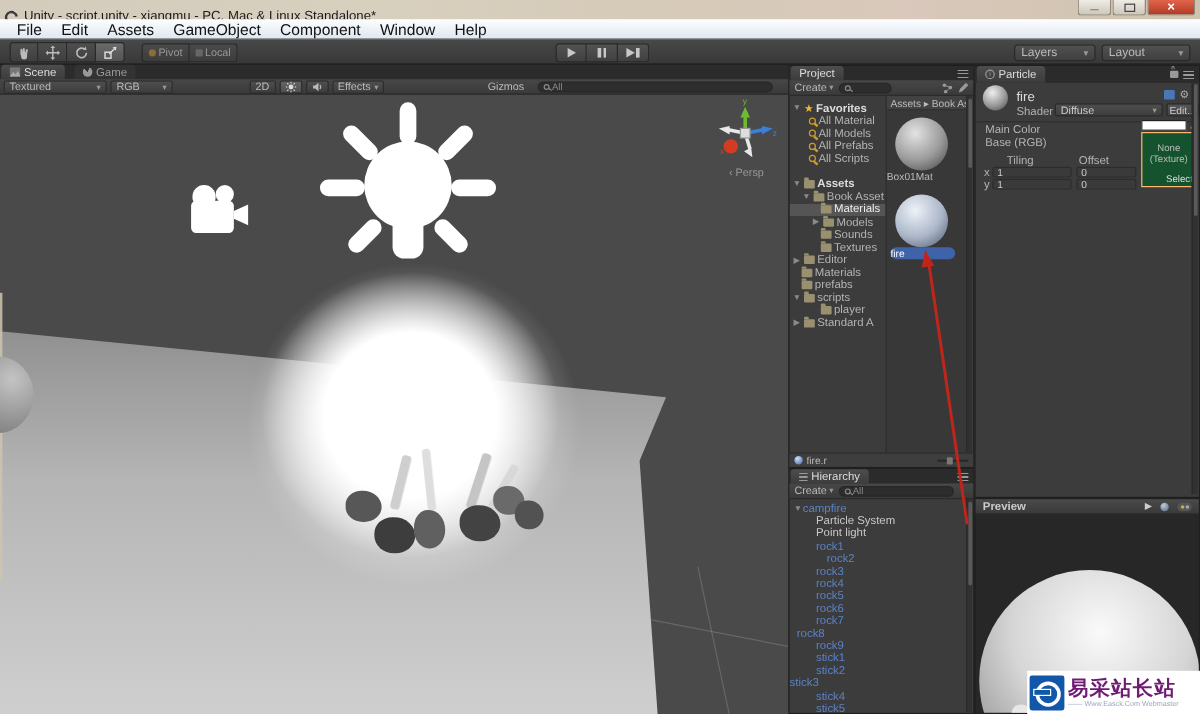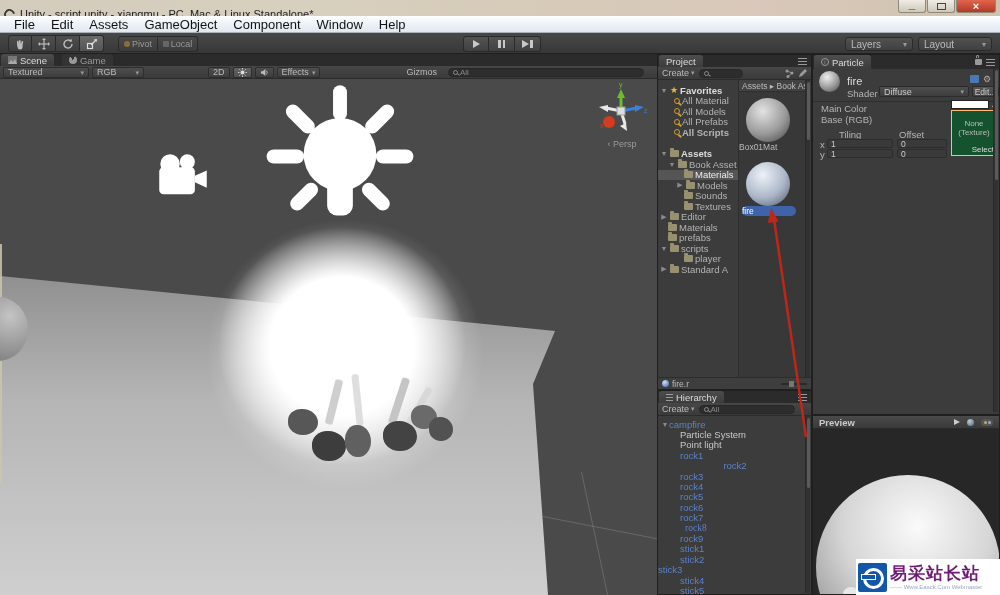--- a/index.html
+++ b/index.html
@@ -441,21 +441,21 @@
         <span>All Material</span>
       </div>
     <div class="trow" style="padding-left:16px;">
         <span class="omag"></span>
         <span>All Models</span>
       </div>
     <div class="trow" style="padding-left:16px;">
         <span class="omag"></span>
         <span>All Prefabs</span>
       </div>
-    <div class="trow" style="padding-left:16px;font-weight:bold;">
+    <div class="trow" style="padding-left:16px;">
         <span class="omag"></span>
         <span>All Scripts</span>
       </div>
     <div class="trow" style="margin-top:11px; padding-left:2px;">
       <span class="tw">▼</span>
         <span class="folder"></span>
       <b style="color:#ddd;">Assets</b>
     </div>
     <div class="trow" style="padding-left:10px;">
         <span class="tw">▼</span>
@@ -553,39 +553,39 @@
       </div>
     <div class="hrow hwhite" style="padding-left:22px;">
         <span>Particle System</span>
       </div>
     <div class="hrow hwhite" style="padding-left:22px;">
         <span>Point light</span>
       </div>
     <div class="hrow hblue" style="padding-left:22px;">
         <span>rock1</span>
       </div>
-    <div class="hrow hblue" style="padding-left:7px;justify-content:center;">
+    <div class="hrow hblue" style="padding-left:31px;">
         <span>rock2</span>
       </div>
     <div class="hrow hblue" style="padding-left:22px;">
         <span>rock3</span>
       </div>
     <div class="hrow hblue" style="padding-left:22px;">
         <span>rock4</span>
       </div>
     <div class="hrow hblue" style="padding-left:22px;">
         <span>rock5</span>
       </div>
     <div class="hrow hblue" style="padding-left:22px;">
         <span>rock6</span>
       </div>
     <div class="hrow hblue" style="padding-left:22px;">
         <span>rock7</span>
       </div>
-    <div class="hrow hblue" style="padding-left:27px;font-family:Liberation Serif, serif;">
+    <div class="hrow hblue" style="padding-left:6px;">
         <span>rock8</span>
       </div>
     <div class="hrow hblue" style="padding-left:22px;">
         <span>rock9</span>
       </div>
     <div class="hrow hblue" style="padding-left:22px;">
         <span>stick1</span>
       </div>
     <div class="hrow hblue" style="padding-left:22px;">
         <span>stick2</span>

